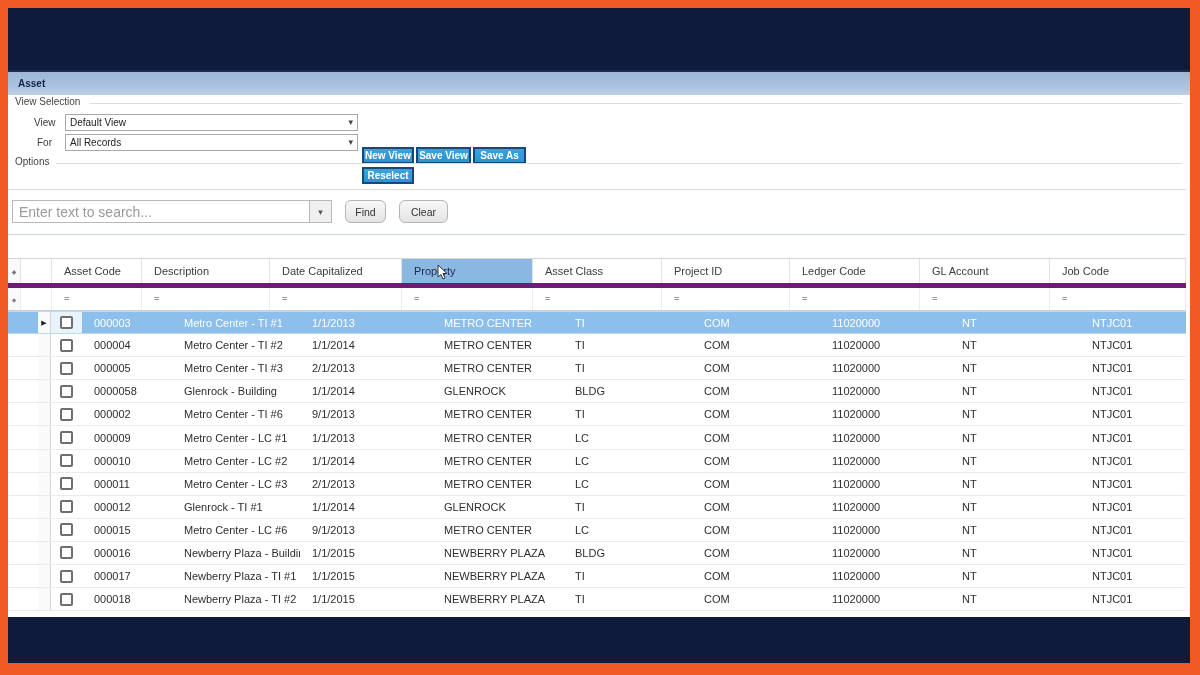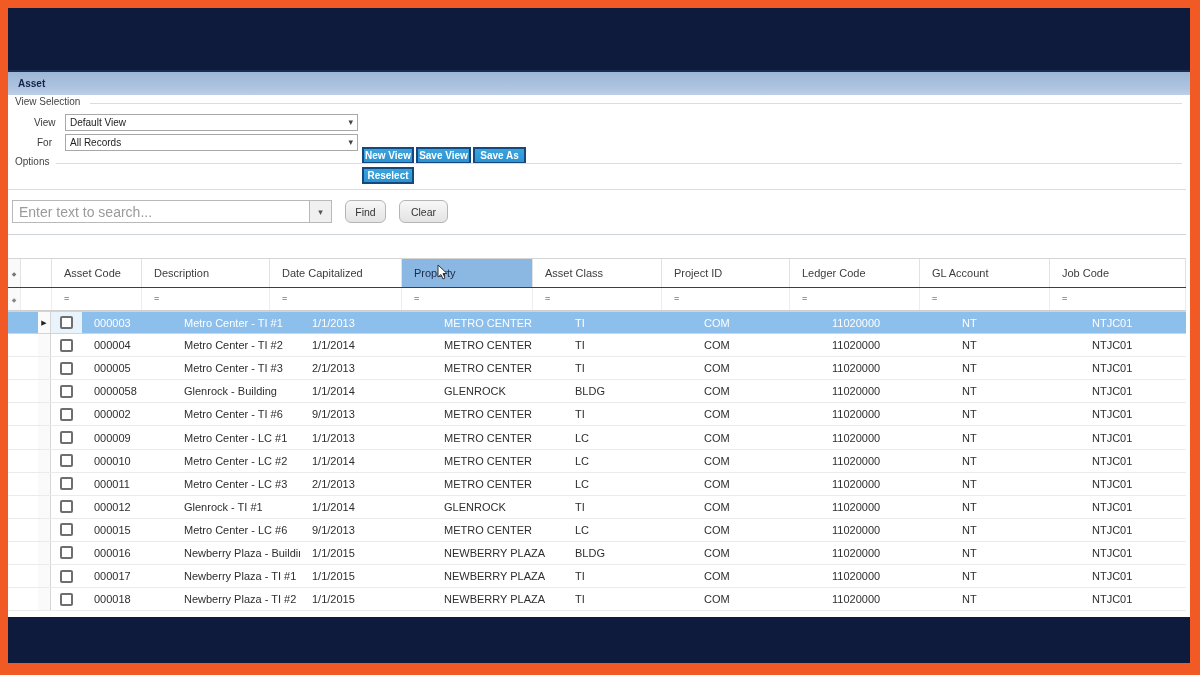--- a/index.html
+++ b/index.html
@@ -52,21 +52,21 @@
   .c-desc { width:128px; }
   .c-date { width:132px; }
   .c-prop { width:131px; }
   .c-class{ width:129px; }
   .c-proj { width:128px; }
   .c-gl   { width:130px; }
   .c-ledg { width:130px; }
   .c-job  { width:136px; }
   .cell.pad { padding-left:12px; }
 
-  .grid-header { height:29px; border-bottom:1px solid #701a75; position:relative; }
+  .grid-header { height:29px; border-bottom:5px solid #701a75; position:relative; }
   .grid-header .cell { font-size:11px; color:#3c3c3c; border-right:1px solid #e2e2e2; }
   .grid-header .c-ind { font-size:6px; color:#777; }
   .grid-header .hovered { background:#8bb8e2; color:#1a2b4a; position:relative; }
 
   .grid-filter { height:23px; border-bottom:1px solid #cfcfcf; }
   .grid-filter .cell { border-right:1px solid #ededed; }
   .grid-filter .c-ind { font-size:6px; color:#888; }
   .op-icon { font-size:9px; font-weight:bold; color:#9a9a9a; letter-spacing:-1px; }
 
   .grid-row { height:23.1px; border-bottom:1px solid #ebebeb; font-size:11px; color:#2e2e2e;padding-left:30px; }

